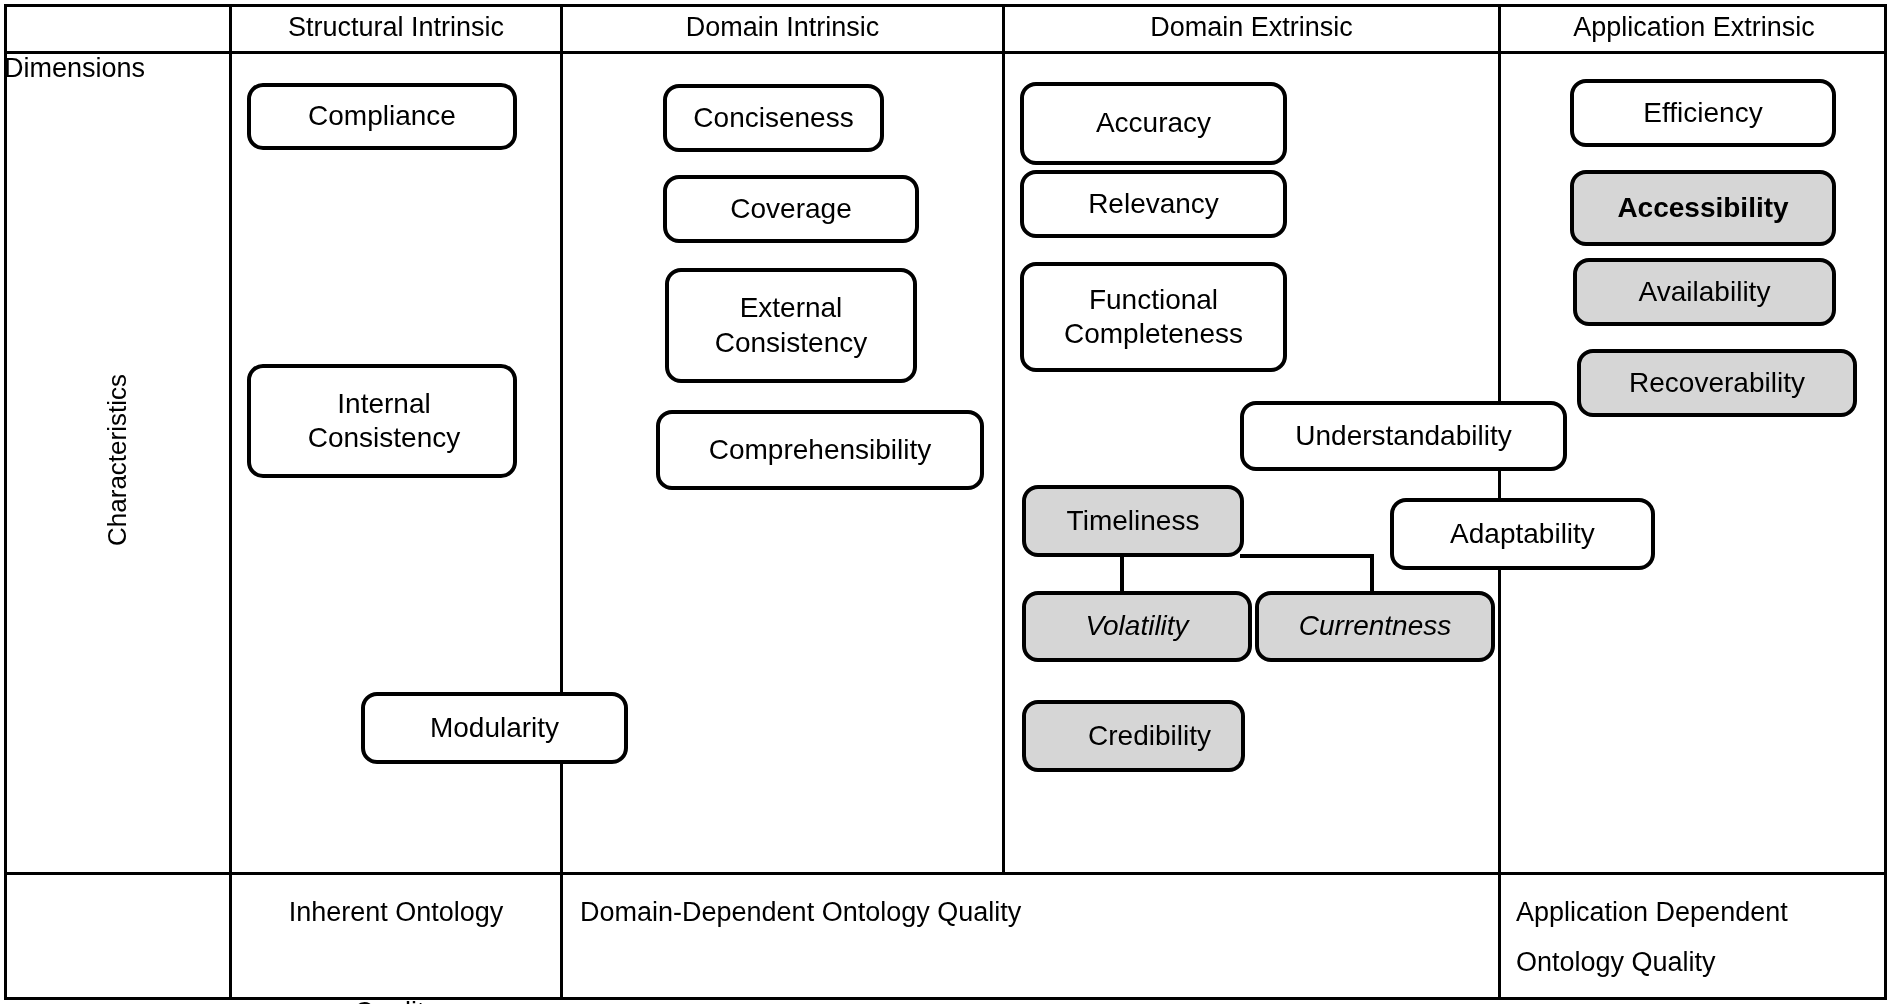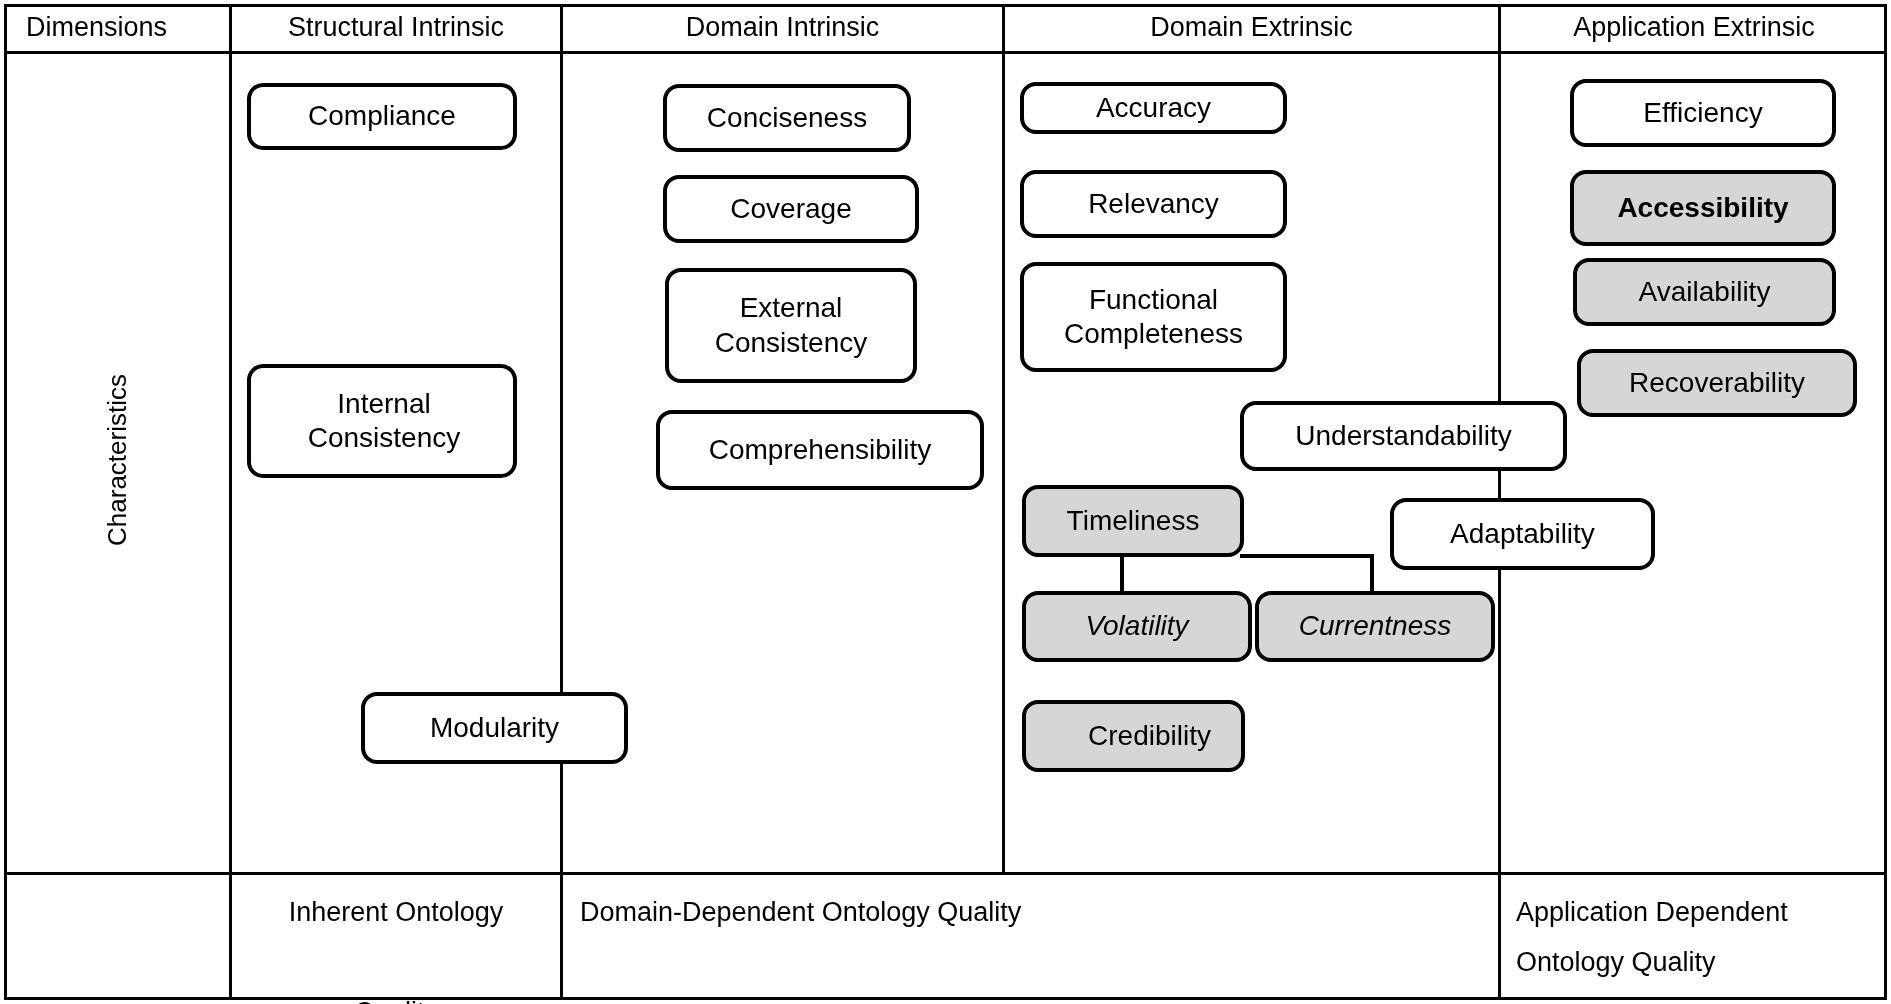--- a/index.html
+++ b/index.html
@@ -23,21 +23,21 @@
   .vline{position:absolute;background:#000;width:3px;}
 
   
   .hdr{
     position:absolute;
     display:flex;align-items:center;justify-content:center;
     font-size:27px;
     letter-spacing:0px;
     white-space:nowrap;
   }
-  .hdr.left{justify-content:flex-start;padding-left:22px;}
+  .hdr.left{justify-content:flex-start;margin-top:41px;}
 
   
   .side-label{
     position:absolute;
     font-size:26px;
     transform:rotate(-90deg);
     transform-origin:center center;
     white-space:nowrap;
   }
 
@@ -104,29 +104,29 @@
   <div class="hdr" style="left:563px;top:4px;width:439px;height:47px;">Domain Intrinsic</div>
   <div class="hdr" style="left:1005px;top:4px;width:493px;height:47px;">Domain Extrinsic</div>
   <div class="hdr" style="left:1501px;top:4px;width:386px;height:47px;">Application Extrinsic</div>
 
   <div class="side-label" style="left:4px;top:440px;width:226px;height:40px;line-height:40px;text-align:center;">Characteristics</div>
 
   <div class="node" style="left:247px;top:83px;width:270px;height:67px;">Compliance</div>
   <div class="node" style="left:247px;top:364px;width:270px;height:114px;white-space:pre-line;padding-left:12px;">Internal
 Consistency</div>
 
-  <div class="node" style="left:663px;top:84px;width:248px;height:68px;">Conciseness</div>
+  <div class="node" style="left:663px;top:84px;width:221px;height:68px;">Conciseness</div>
   <div class="node" style="left:663px;top:175px;width:256px;height:68px;">Coverage</div>
   <div class="node" style="left:665px;top:268px;width:252px;height:115px;white-space:pre-line;">External
 Consistency</div>
   <div class="node" style="left:656px;top:410px;width:328px;height:80px;">Comprehensibility</div>
 
   <div class="node" style="left:361px;top:692px;width:267px;height:72px;">Modularity</div>
 
-  <div class="node" style="left:1020px;top:82px;width:267px;height:52px;">Accuracy</div>
+  <div class="node" style="left:1020px;top:82px;width:267px;height:83px;">Accuracy</div>
   <div class="node" style="left:1020px;top:170px;width:267px;height:68px;">Relevancy</div>
   <div class="node" style="left:1020px;top:262px;width:267px;height:110px;white-space:pre-line;">Functional
 Completeness</div>
 
   <div class="node shaded" style="left:1022px;top:485px;width:222px;height:72px;">Timeliness</div>
 
   <div class="conn v" style="left:1120px;top:554px;height:48px;"></div>
   <div class="conn h" style="left:1240px;top:554px;width:134px;"></div>
   <div class="conn v" style="left:1370px;top:554px;height:48px;"></div>
 

